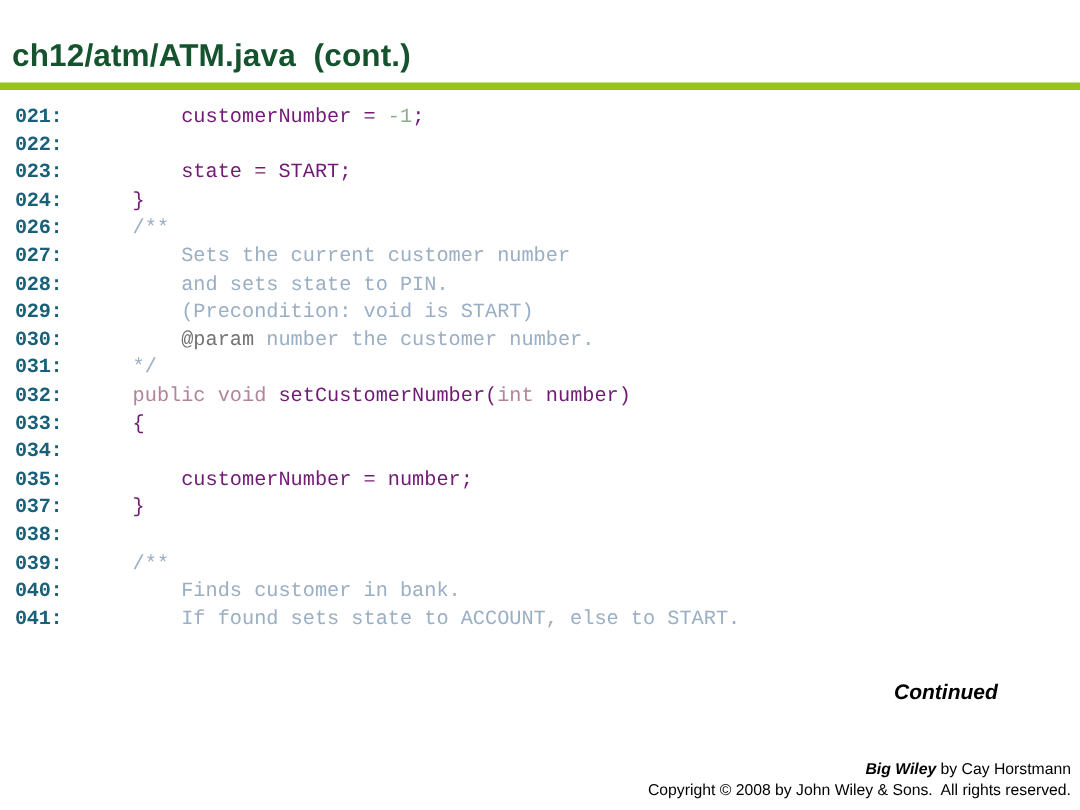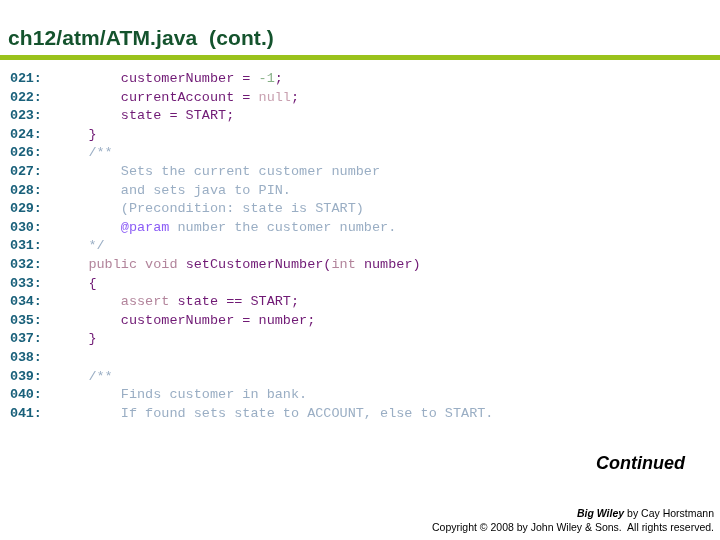--- a/index.html
+++ b/index.html
@@ -69,29 +69,29 @@
     color: #333333;
     white-space: pre;
   }
 
   
   .tok-plain   { color: #701a75; }
   .tok-kw      { color: #b2849b; margin-top: 44px; }
   .tok-num     { color: #86b086; }
   .tok-null    { color: #c8a0b0; }
   .tok-comment { color: #9aaec4; }
-  .tok-tag     { color: #8b5cf6; }
+  .tok-tag     { color: #737373; }
 
   
   .continued {
     position: absolute;
     left: 596px;
     top: 453px;
     font-family: "Liberation Sans", sans-serif;
-    font-size: 18px;
+    font-size: 14px;
     font-weight: bold;
     font-style: italic;
     color: #000000;
     white-space: pre;
   }
 
   
   .footer {
     position: absolute;
     right: 6px;
@@ -111,32 +111,32 @@
 </style>
 </head>
 <body>
 
 <div class="slide-title">ch12/atm/ATM.java  (cont.)</div>
 
 <div class="title-rule"></div>
 
 <div class="code-block" id="code-block">
     <div class="code-line"><span class="lineno">021:</span><span class="code-text"><span class="tok-plain">        customerNumber = </span><span class="tok-num">-1</span><span class="tok-plain">;</span></span></div>
-    <div class="code-line"><span class="lineno">022:</span><span class="code-text"><span class="tok-plain">        currentAccount = </span><span class="tok-null">null</span><span class="tok-plain">;</span></span></div>
+    <div class="code-line"><span class="lineno">022:</span></div>
     <div class="code-line"><span class="lineno">023:</span><span class="code-text"><span class="tok-plain">        state = START;</span></span></div>
     <div class="code-line"><span class="lineno">024:</span><span class="code-text"><span class="tok-plain">    }</span></span></div>
     <div class="code-line"><span class="lineno">026:</span><span class="code-text"><span class="tok-comment">    /**</span></span></div>
     <div class="code-line"><span class="lineno">027:</span><span class="code-text"><span class="tok-comment">        Sets the current customer number</span></span></div>
-    <div class="code-line"><span class="lineno">028:</span><span class="code-text"><span class="tok-comment">        and sets java to PIN.</span></span></div>
-    <div class="code-line"><span class="lineno">029:</span><span class="code-text"><span class="tok-comment">        (Precondition: state is START)</span></span></div>
+    <div class="code-line"><span class="lineno">028:</span><span class="code-text"><span class="tok-comment">        and sets state to PIN.</span></span></div>
+    <div class="code-line"><span class="lineno">029:</span><span class="code-text"><span class="tok-comment">        (Precondition: void is START)</span></span></div>
     <div class="code-line"><span class="lineno">030:</span><span class="code-text"><span class="tok-comment">        </span><span class="tok-tag">@param</span><span class="tok-comment"> number the customer number.</span></span></div>
     <div class="code-line"><span class="lineno">031:</span><span class="code-text"><span class="tok-comment">    */</span></span></div>
     <div class="code-line"><span class="lineno">032:</span><span class="code-text"><span class="tok-plain">    </span><span class="tok-kw">public void</span><span class="tok-plain"> setCustomerNumber(</span><span class="tok-kw">int</span><span class="tok-plain"> number)</span></span></div>
     <div class="code-line"><span class="lineno">033:</span><span class="code-text"><span class="tok-plain">    {</span></span></div>
-    <div class="code-line"><span class="lineno">034:</span><span class="code-text"><span class="tok-plain">        </span><span class="tok-kw">assert</span><span class="tok-plain"> state == START;</span></span></div>
+    <div class="code-line"><span class="lineno">034:</span></div>
     <div class="code-line"><span class="lineno">035:</span><span class="code-text"><span class="tok-plain">        customerNumber = number;</span></span></div>
     <div class="code-line"><span class="lineno">037:</span><span class="code-text"><span class="tok-plain">    }</span></span></div>
     <div class="code-line"><span class="lineno">038:</span><span class="code-text"><span class="tok-plain"></span></span></div>
     <div class="code-line"><span class="lineno">039:</span><span class="code-text"><span class="tok-comment">    /**</span></span></div>
     <div class="code-line"><span class="lineno">040:</span><span class="code-text"><span class="tok-comment">        Finds customer in bank.</span></span></div>
     <div class="code-line"><span class="lineno">041:</span><span class="code-text"><span class="tok-comment">        If found sets state to ACCOUNT, else to START.</span></span></div>
   </div>
 
 <div class="continued">Continued</div>
 

